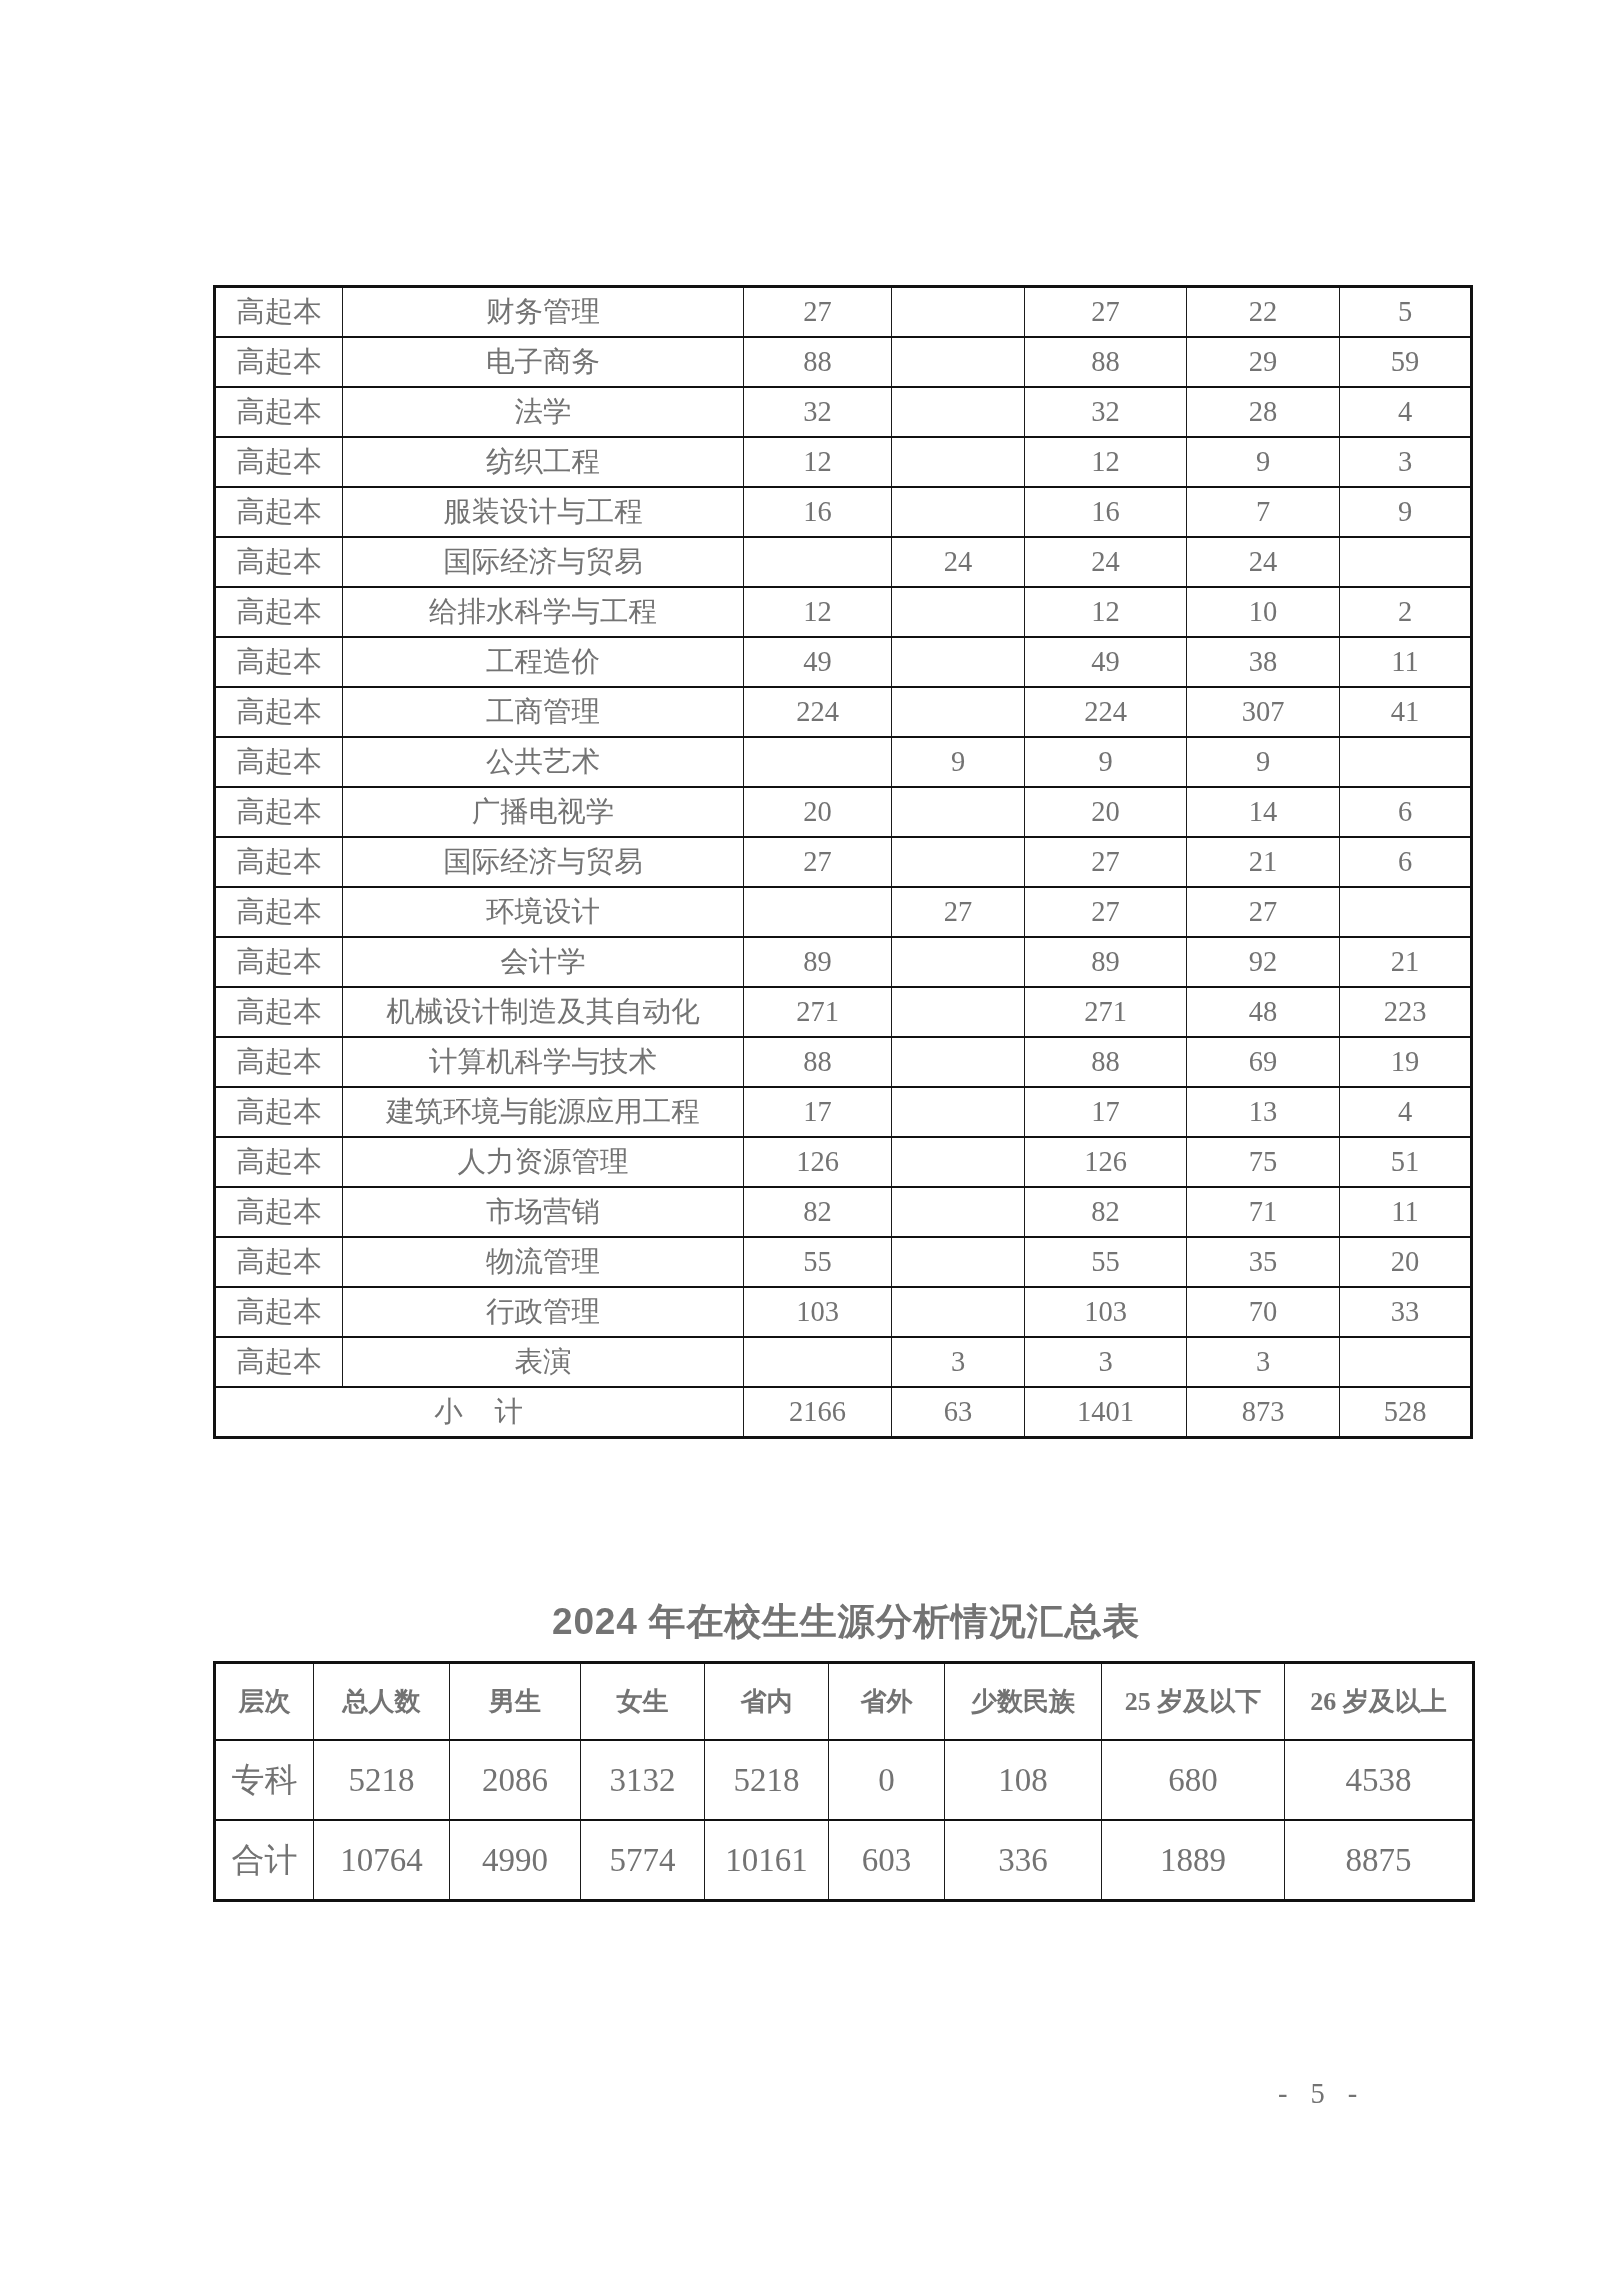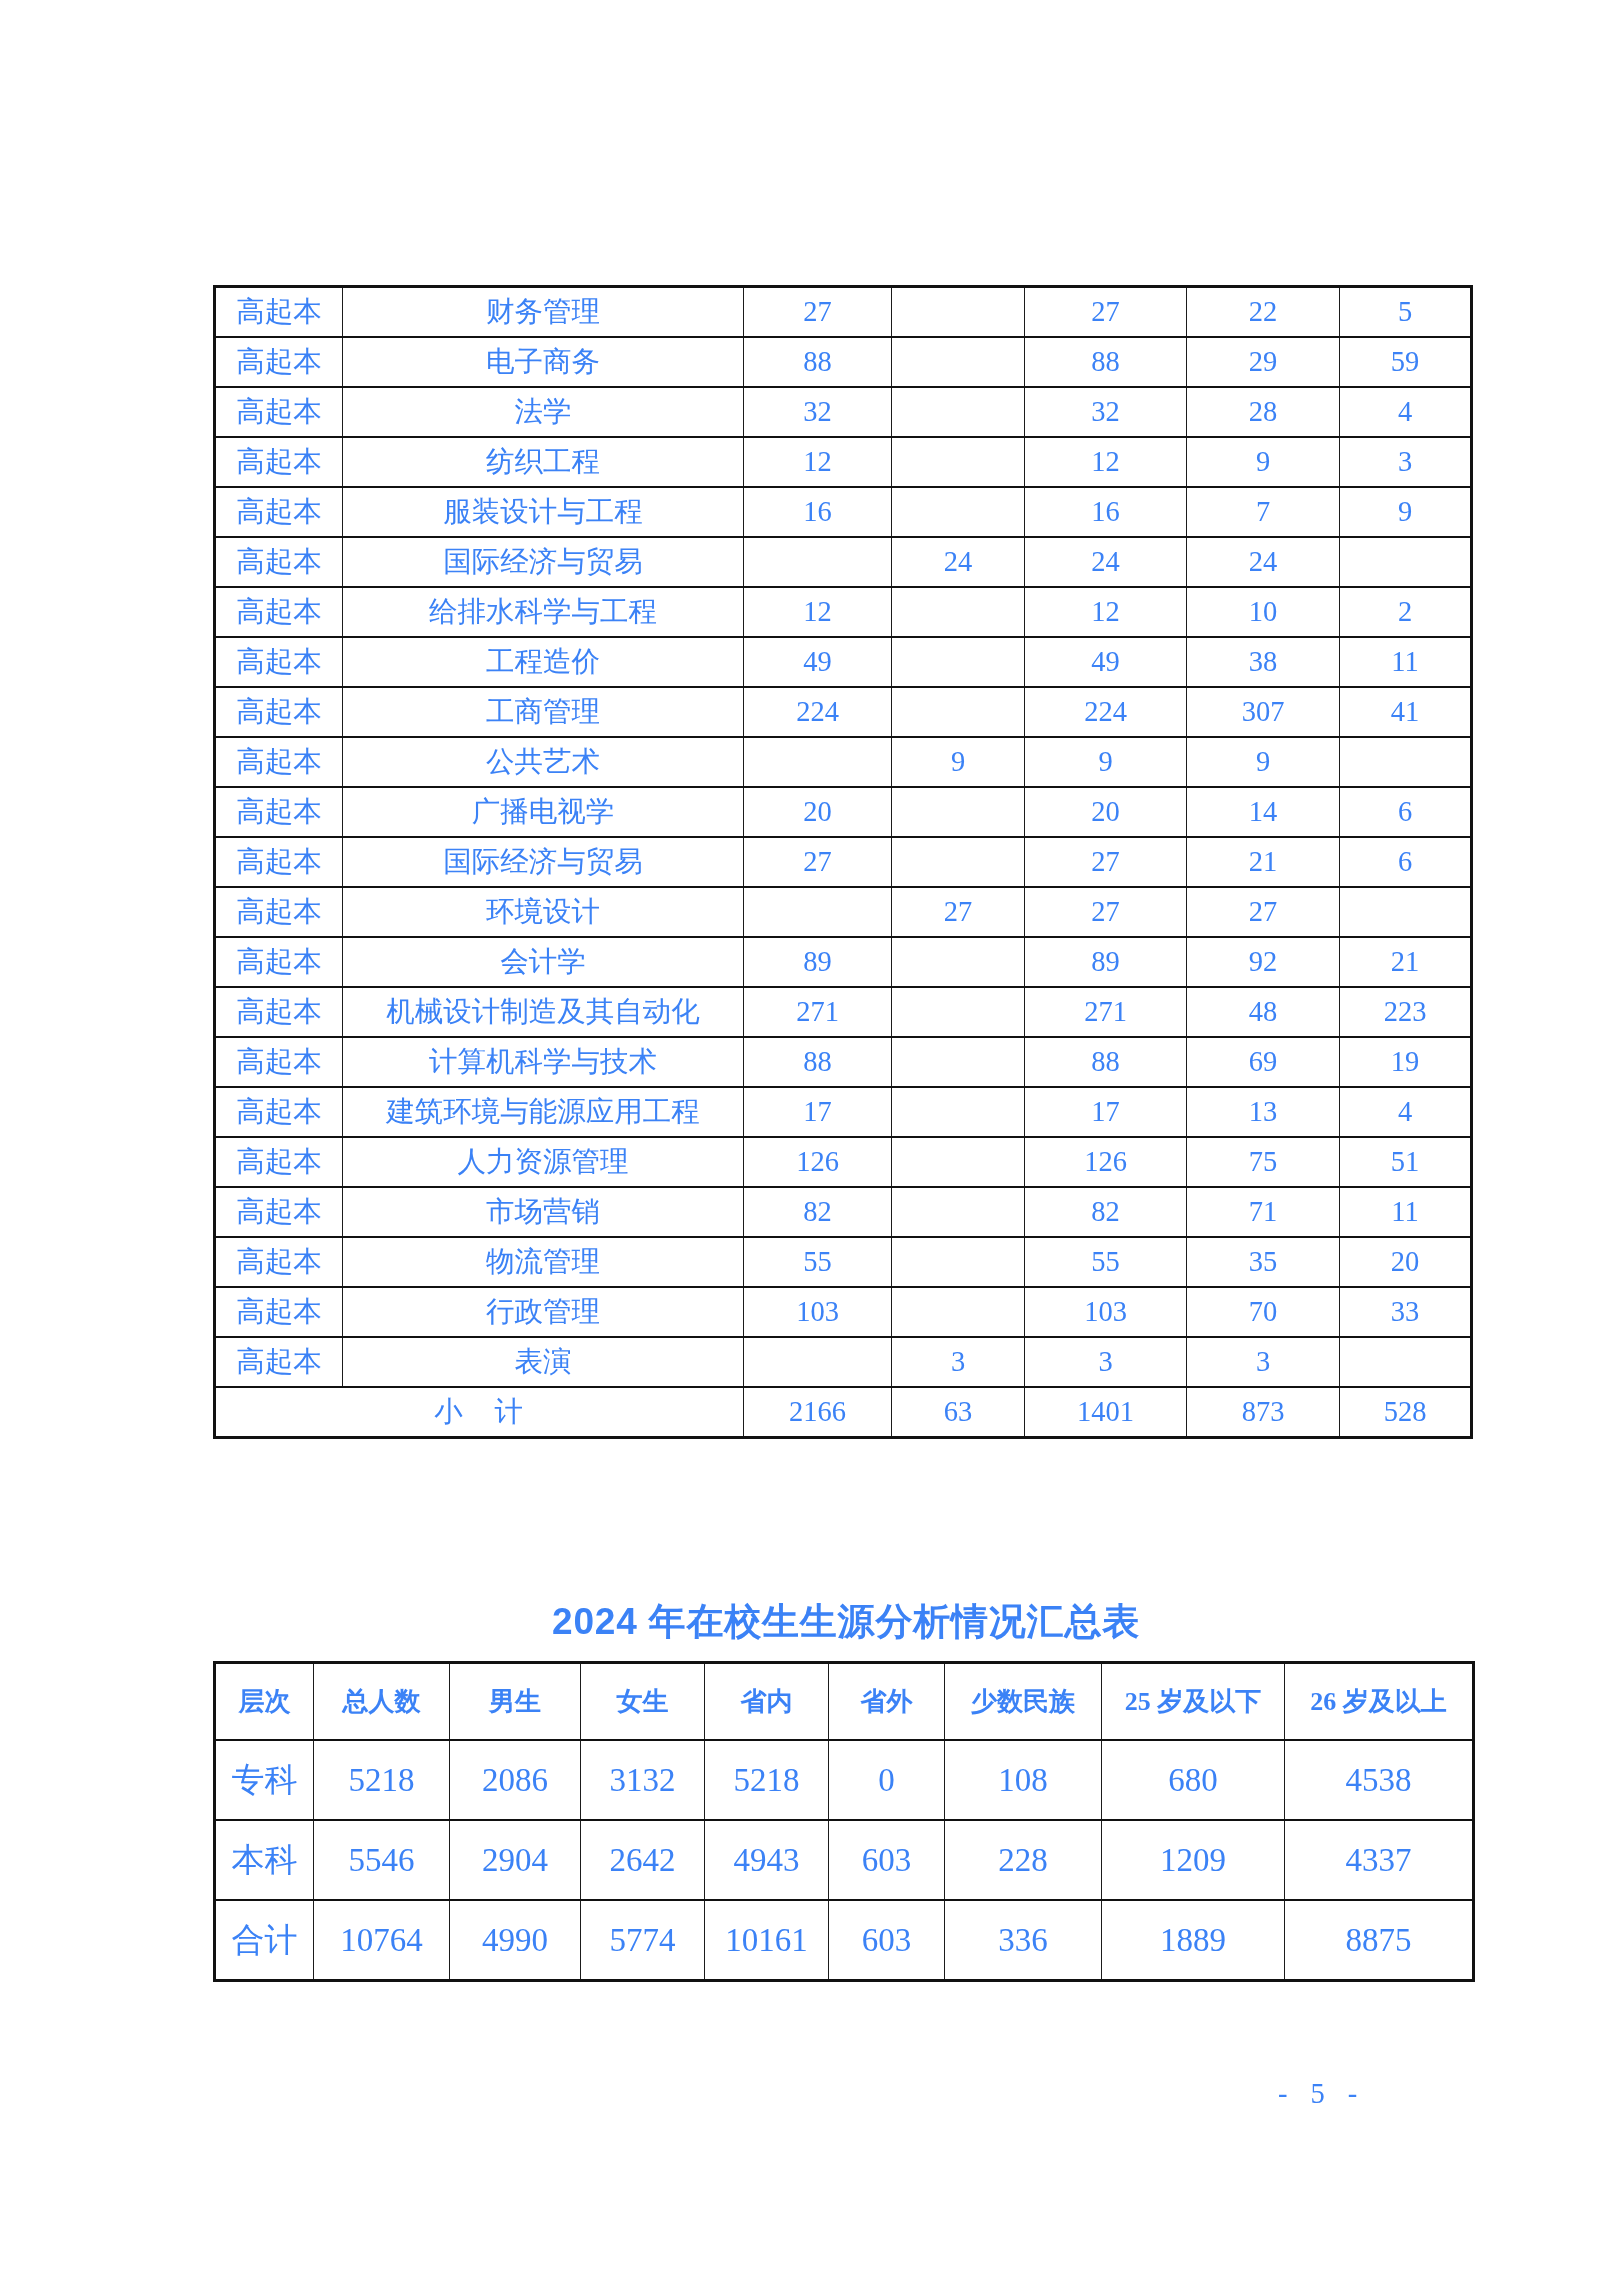--- a/index.html
+++ b/index.html
@@ -1,18 +1,18 @@
 <!DOCTYPE html>
 <html style="font-size:12.7px"><head>
 <meta charset="utf-8">
 <style>
   html,body { margin:0; padding:0; background:#888; }
   .page {
     position:relative; width:1623px; height:2295px; background:#ffffff;
-    font-family:"Liberation Serif","DejaVu Serif",serif; color:#3b82f6;
+    font-family:"Liberation Serif","DejaVu Serif",serif; color:#737373;
     margin:0 auto; overflow:hidden;
   }
   table { border-collapse:collapse; table-layout:fixed; position:absolute; background:#fff; }
   
   .t1 { left:213px; top:285px; width:1257px; border:3.2px solid #111; }
   .t1 td {
     border-left:1.6px solid #1b1b1b; border-right:1.6px solid #1b1b1b;
     border-top:2.4px solid #111; border-bottom:2.4px solid #111;
     height:48px; text-align:center; vertical-align:middle;
     font-size:28.5px; padding:0; overflow:hidden; white-space:nowrap;
@@ -295,31 +295,20 @@
         <td>5218</td>
         <td>2086</td>
         <td>3132</td>
         <td>5218</td>
         <td>0</td>
         <td>108</td>
         <td>680</td>
         <td>4538</td>
       </tr>
         <tr>
-        <td>本科</td>
-        <td>5546</td>
-        <td>2904</td>
-        <td>2642</td>
-        <td>4943</td>
-        <td>603</td>
-        <td>228</td>
-        <td>1209</td>
-        <td>4337</td>
-      </tr>
-        <tr>
         <td>合计</td>
         <td>10764</td>
         <td>4990</td>
         <td>5774</td>
         <td>10161</td>
         <td>603</td>
         <td>336</td>
         <td>1889</td>
         <td>8875</td>
       </tr>

